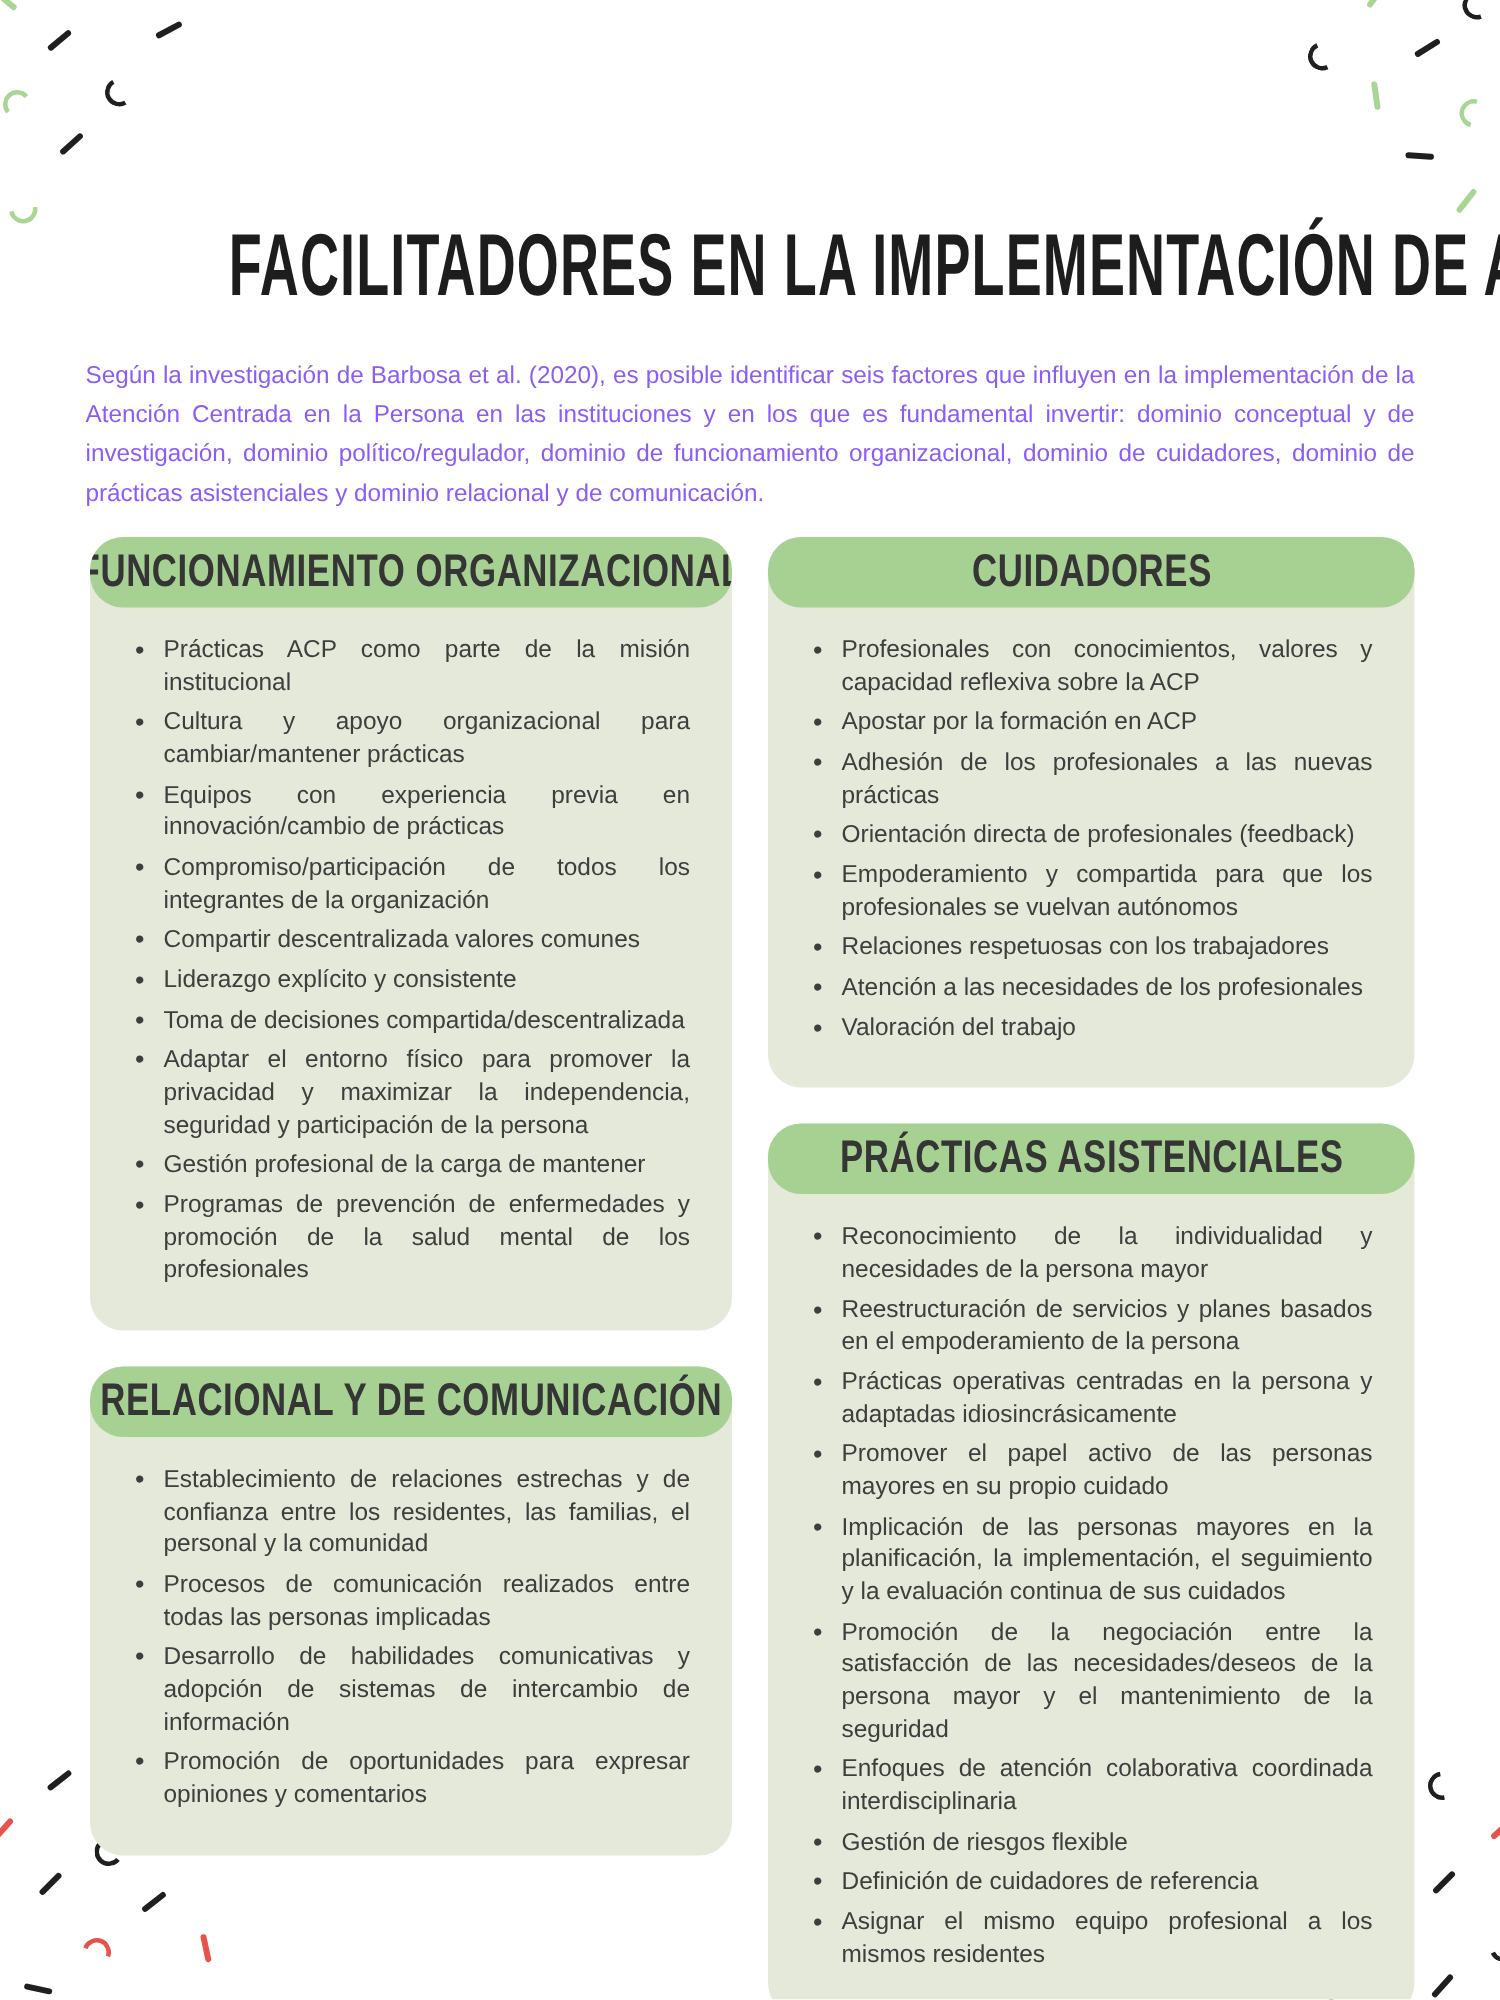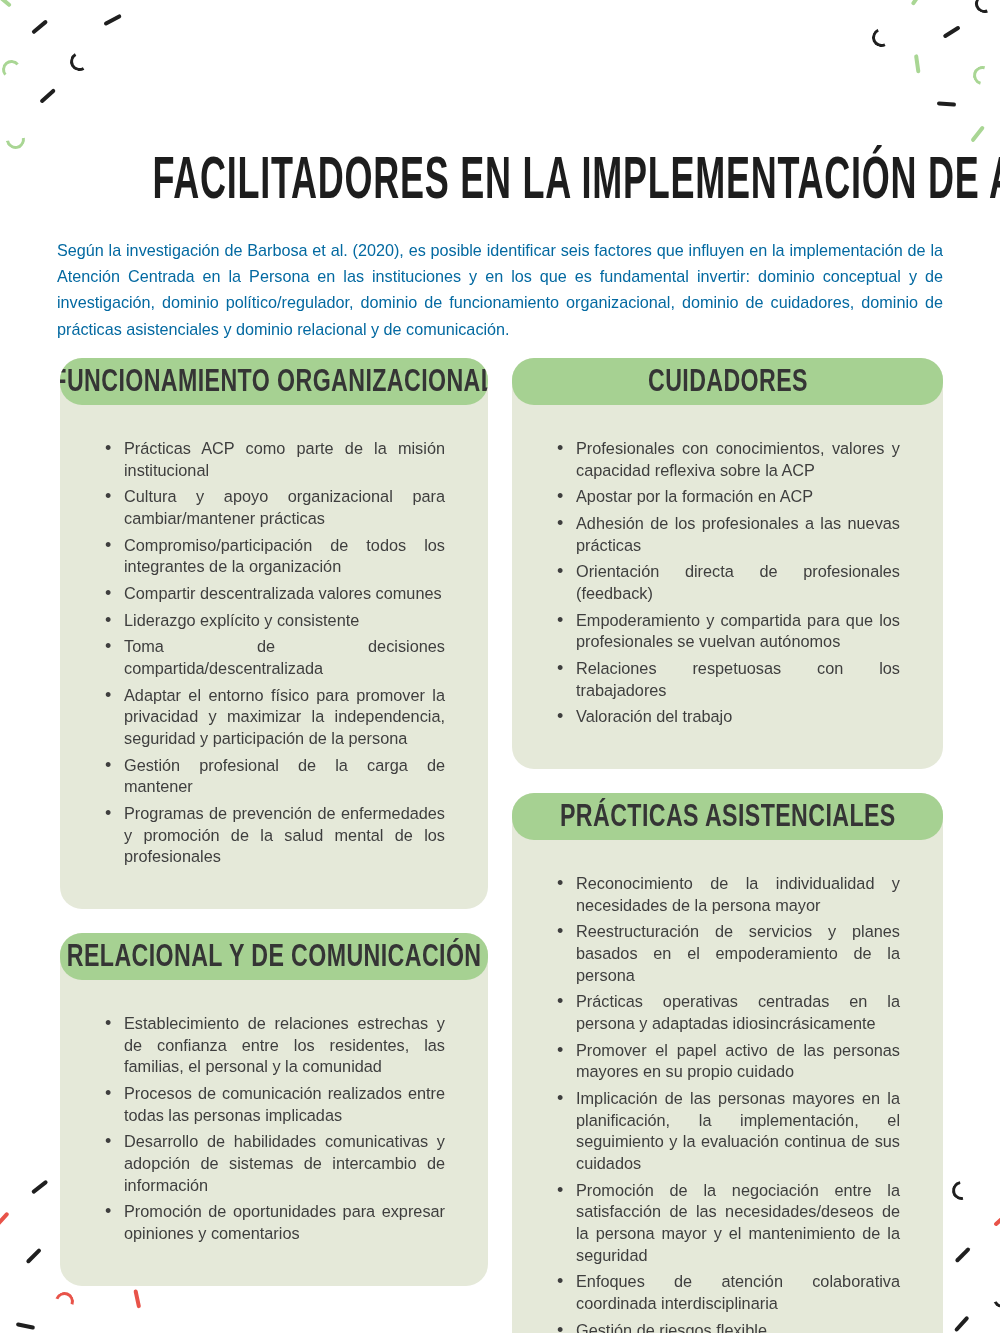--- a/index.html
+++ b/index.html
@@ -19,41 +19,41 @@
   
   .title-wrap{position:absolute;top:150px;left:0;width:1000px;text-align:center;}
   .page-title{
     display:inline-block;margin:0;
     font-size:48px;font-weight:700;color:#1d1d1d;letter-spacing:1px;
     transform:scale(0.75,1.22);transform-origin:center center;white-space:nowrap;
   }
   
   .intro{
     position:absolute;top:237px;left:57px;width:886px;
-    font-size:16.2px;line-height:1.62;text-align:justify;color:#0369a1;margin:0;
+    font-size:16.2px;line-height:1.62;text-align:justify;color:#8b5cf6;margin:0;
   }
   
   .col{position:absolute;top:358px;}
   .col-left{left:60px;width:428px;}
   .col-right{left:512px;width:431px;}
   .card{
     background:#e5e9d9;border-radius:22px;margin-bottom:24px;
   }
   .card-header{
     background:#a6d192;border-radius:22px;
     min-height:47px;display:flex;align-items:center;justify-content:center;
     overflow:hidden;
   }
   .card-header .header-text{
     display:inline-block;margin:0;font-size:29px;font-weight:700;color:#353535;
     letter-spacing:.5px;white-space:nowrap;
     transform:scale(0.8,1.05);transform-origin:center center;
   }
   .card-body{padding:16px 26px 24px 26px;}
-  ul.bullet-list{list-style:none;margin:17px;padding:0;}
+  ul.bullet-list{list-style:none;margin:2px;padding:0;}
   ul.bullet-list li{
     position:relative;padding-left:21px;margin-bottom:5px;
     font-size:16.3px;line-height:1.33;text-align:justify;color:#3e3e3e;
   }
   ul.bullet-list li::before{
     content:"\2022";position:absolute;left:2px;top:-1px;
     font-size:18px;color:#3e3e3e;
   }
 </style>
 </head>
@@ -106,20 +106,21 @@
   <div class="col col-left">
 
     <section class="card">
       <div class="card-header">
         <h2 class="header-text">FUNCIONAMIENTO ORGANIZACIONAL</h2>
       </div>
       <div class="card-body">
         <ul class="bullet-list">
             <li>Prácticas ACP como parte de la misión institucional</li>
             <li>Cultura y apoyo organizacional para cambiar/mantener prácticas</li>
+            <li>Equipos con experiencia previa en innovación/cambio de prácticas</li>
             <li>Compromiso/participación de todos los integrantes de la organización</li>
             <li>Compartir descentralizada valores comunes</li>
             <li>Liderazgo explícito y consistente</li>
             <li>Toma de decisiones compartida/descentralizada</li>
             <li>Adaptar el entorno físico para promover la privacidad y maximizar la independencia, seguridad y participación de la persona</li>
             <li>Gestión profesional de la carga de mantener</li>
             <li>Programas de prevención de enfermedades y promoción de la salud mental de los profesionales</li>
           </ul>
       </div>
     </section>
@@ -147,20 +148,21 @@
         <h2 class="header-text">CUIDADORES</h2>
       </div>
       <div class="card-body">
         <ul class="bullet-list">
             <li>Profesionales con conocimientos, valores y capacidad reflexiva sobre la ACP</li>
             <li>Apostar por la formación en ACP</li>
             <li>Adhesión de los profesionales a las nuevas prácticas</li>
             <li>Orientación directa de profesionales (feedback)</li>
             <li>Empoderamiento y compartida para que los profesionales se vuelvan autónomos</li>
             <li>Relaciones respetuosas con los trabajadores</li>
+            <li>Atención a las necesidades de los profesionales</li>
             <li>Valoración del trabajo</li>
           </ul>
       </div>
     </section>
 
     <section class="card">
       <div class="card-header">
         <h2 class="header-text">PRÁCTICAS ASISTENCIALES</h2>
       </div>
       <div class="card-body">

